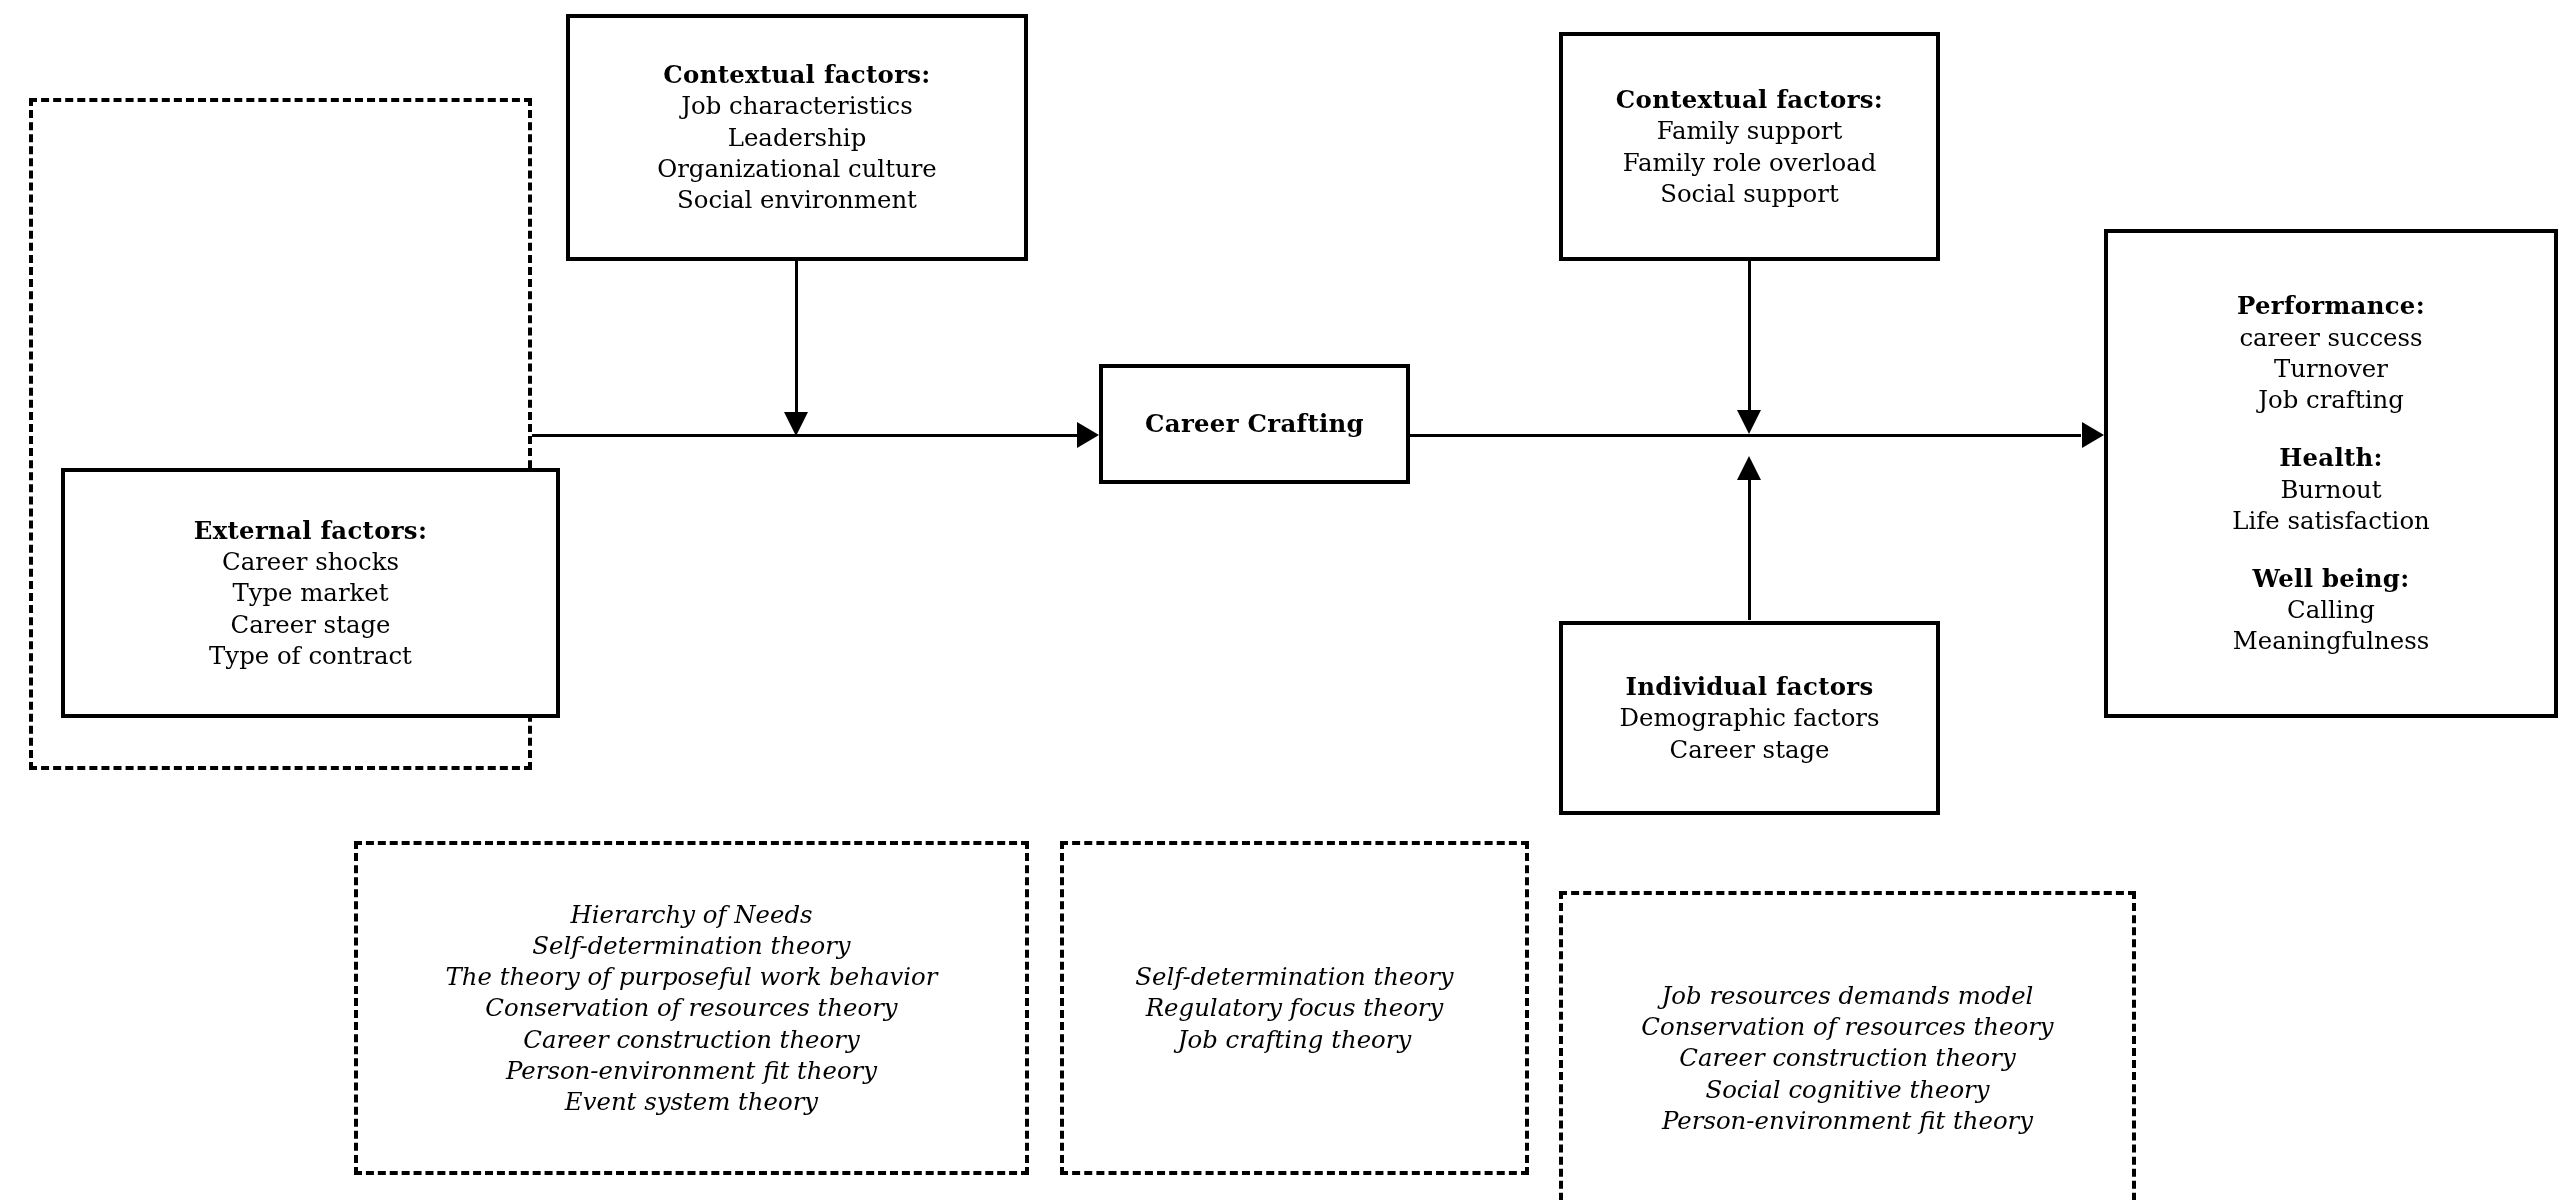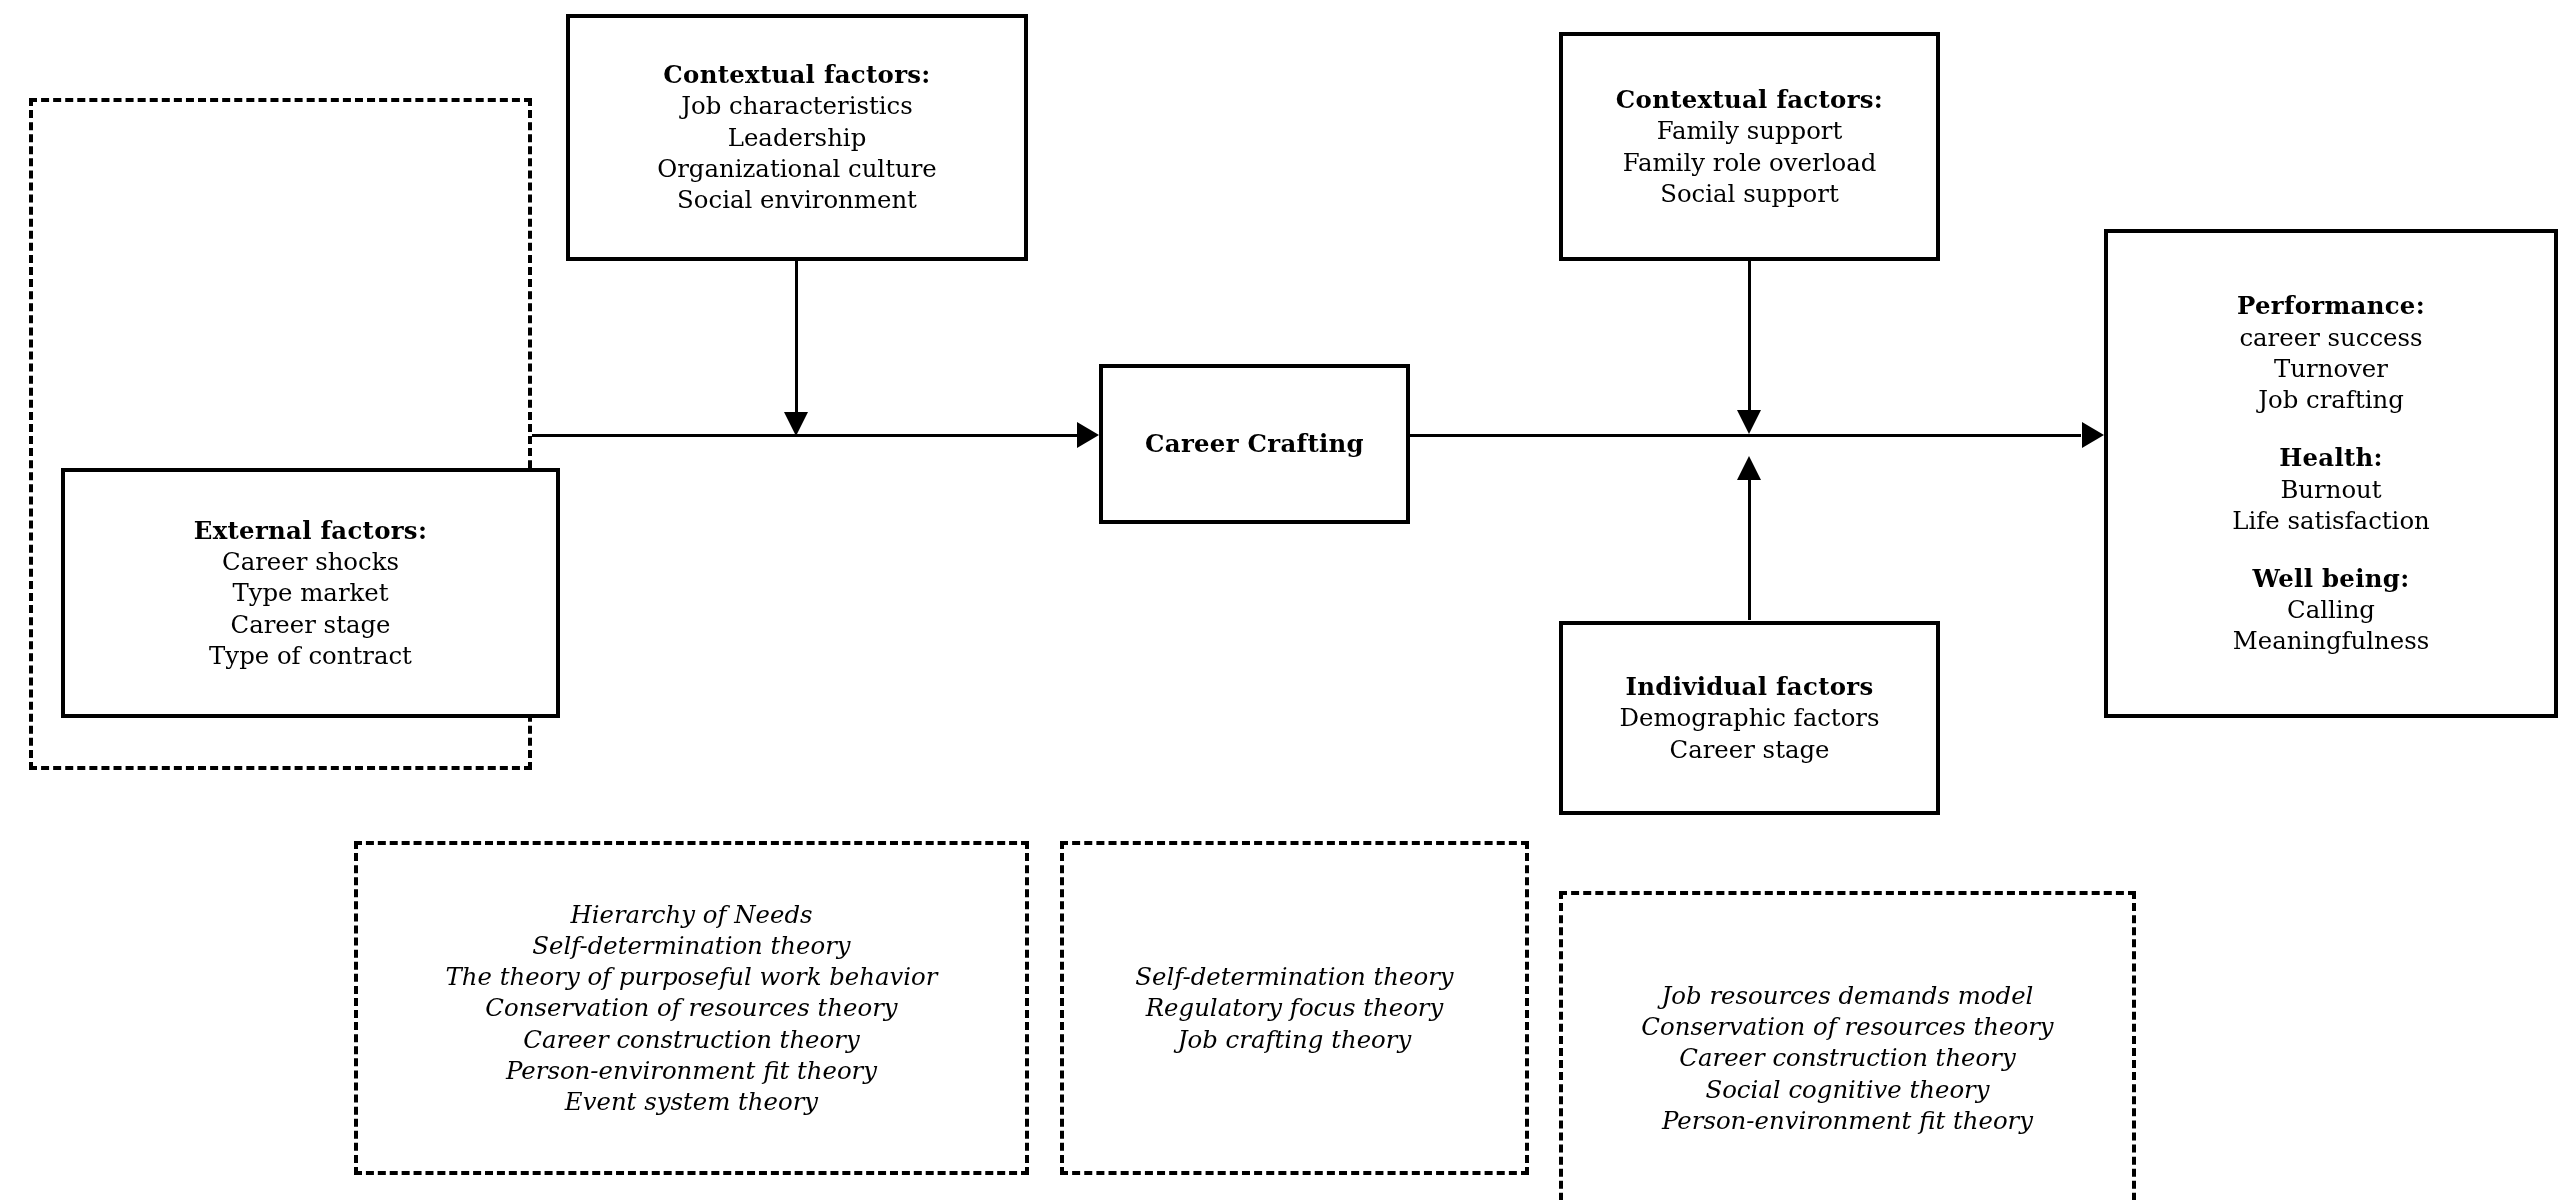--- a/index.html
+++ b/index.html
@@ -113,21 +113,21 @@
   </div>
 
   <div class="box solid-box" style="left:566px; top:13.7px; width:462px; height:247px;">
     <div class="b-title">Contextual factors:</div>
     <div class="b-line">Job characteristics</div>
     <div class="b-line">Leadership</div>
     <div class="b-line">Organizational culture</div>
     <div class="b-line">Social environment</div>
   </div>
 
-  <div class="box solid-box" style="left:1099px; top:364px; width:311px; height:160px;">
+  <div class="box solid-box" style="left:1099px; top:364px; width:311px; height:120px;">
     <div class="b-title">Career Crafting</div>
   </div>
 
   <div class="box solid-box" style="left:1559px; top:32px; width:381px; height:229px;">
     <div class="b-title">Contextual factors:</div>
     <div class="b-line">Family support</div>
     <div class="b-line">Family role overload</div>
     <div class="b-line">Social support</div>
   </div>
 

